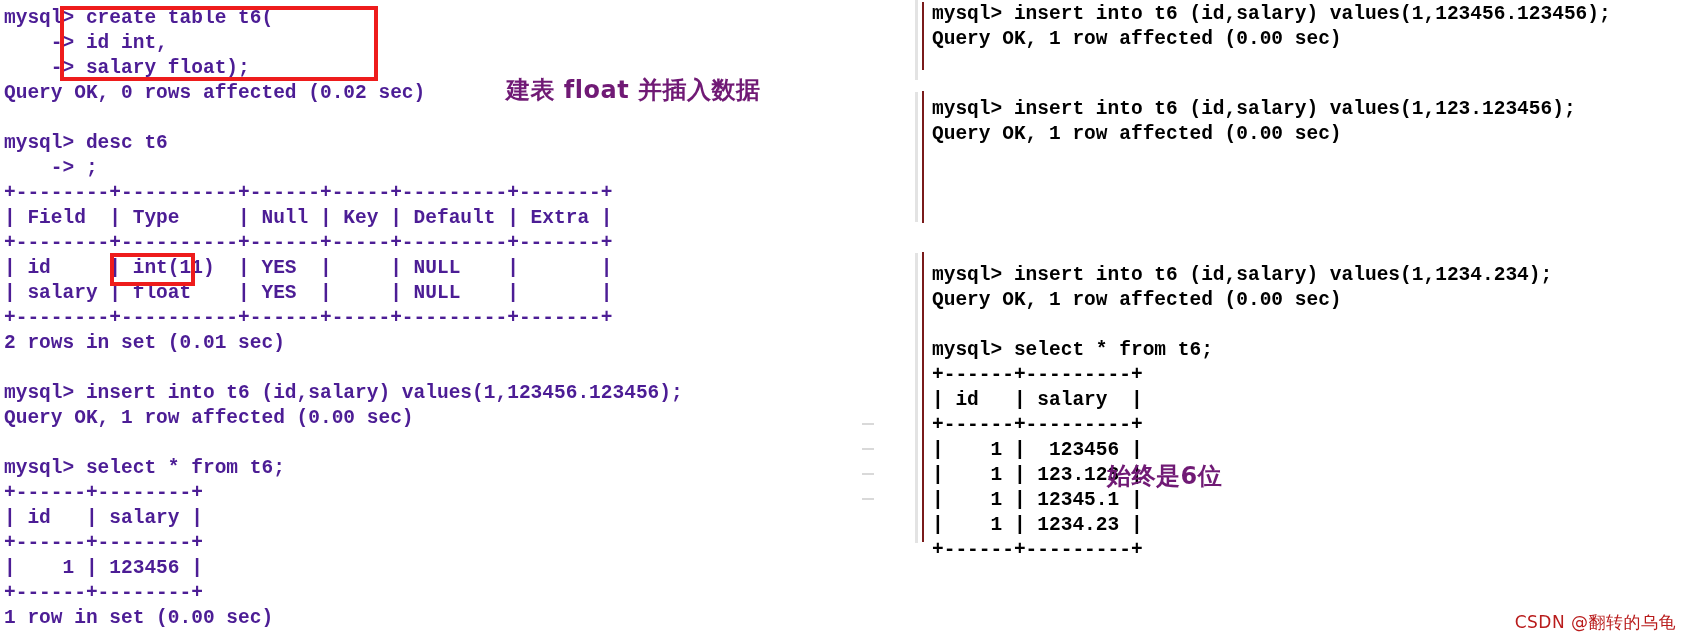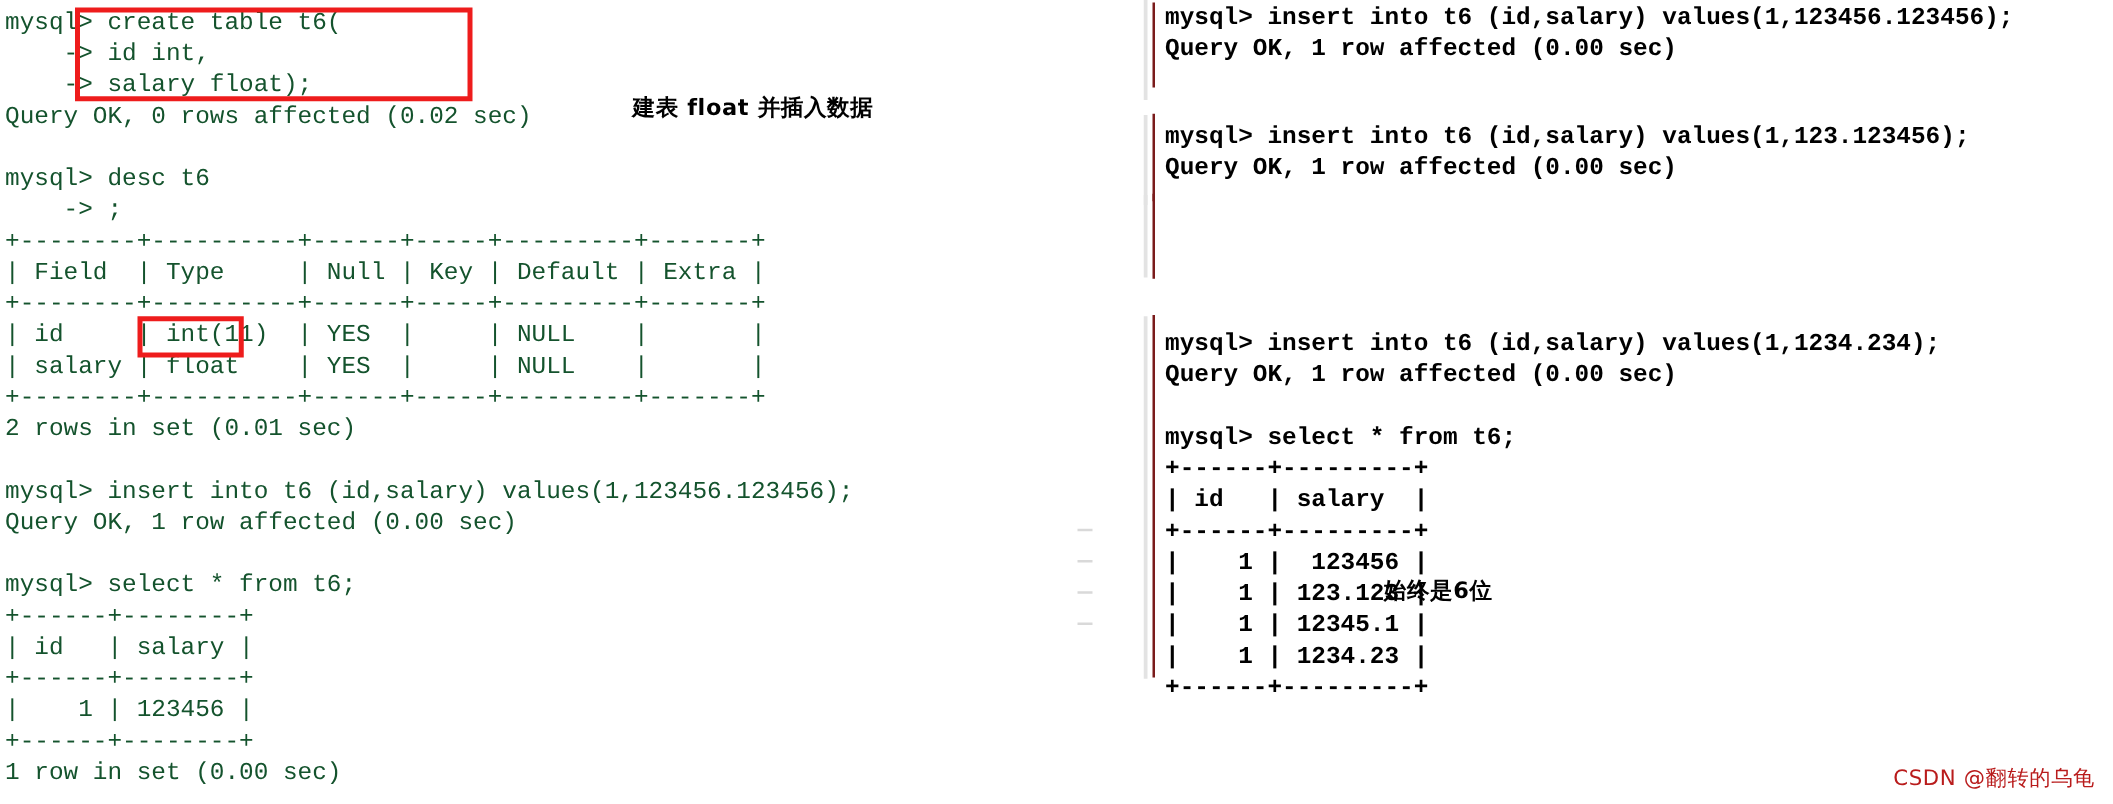--- a/index.html
+++ b/index.html
@@ -15,22 +15,22 @@
     font-family: "Liberation Mono", "DejaVu Sans Mono", monospace;
   }
 
   
   .term {
     position: absolute;
     white-space: pre;
     font-family: "Liberation Mono", "DejaVu Sans Mono", monospace;
     font-size: 19.5px;
     line-height: 25px;
-    color: #14532d;
-    font-weight: 400;
+    color: #4c1d95;
+    font-weight: 700;
     letter-spacing: 0px;
   }
 
   #left-console {
     left: 4px;
     top: 6px;
   }
 
   
   #right-column {
@@ -76,24 +76,24 @@
   .redbox {
     position: absolute;
     border: 4px solid #ee1c1c;
     box-sizing: border-box;
     background: transparent;
   }
 
   
   .annot {
     position: absolute;
-    color: #000000;
+    color: #701a75;
     font-family: "DejaVu Sans", "Liberation Sans", sans-serif;
     font-weight: 700;
-    font-size: 18px;
+    font-size: 24px;
     white-space: pre;
     letter-spacing: 0.5px;
   }
 
   
   #watermark {
     position: absolute;
     right: 14px;
     bottom: 9px;
     color: #b91c1c;

